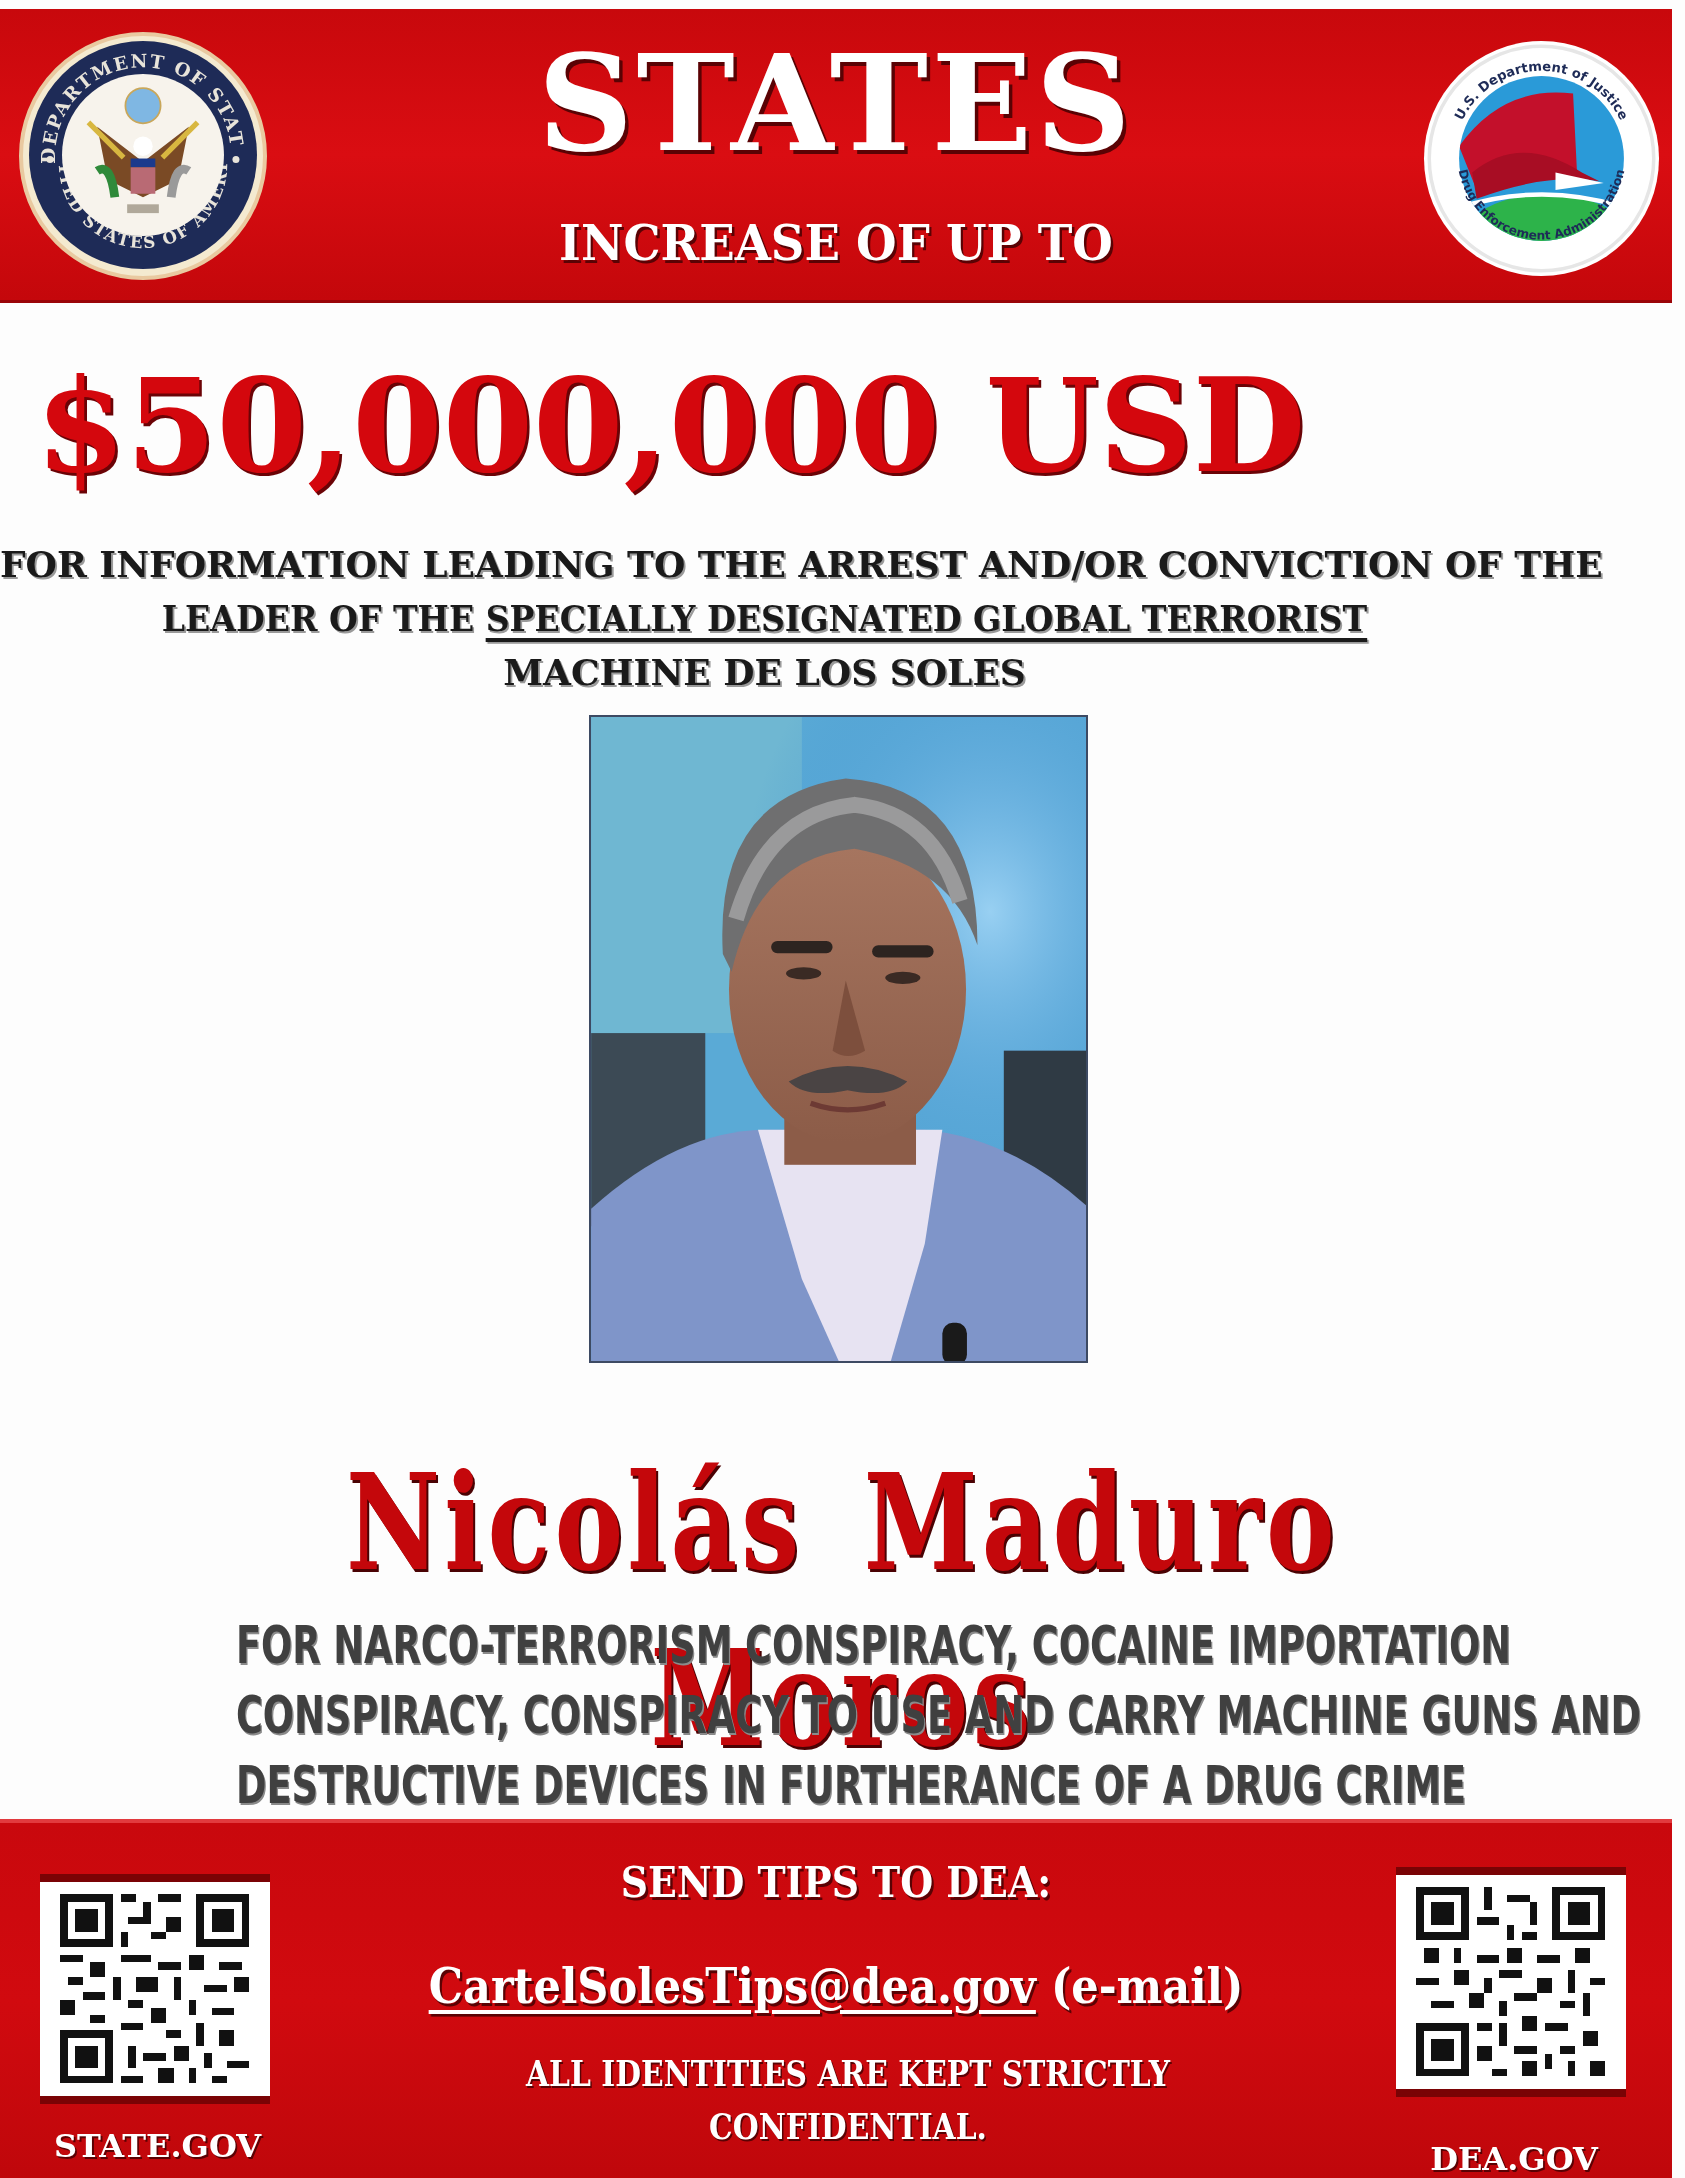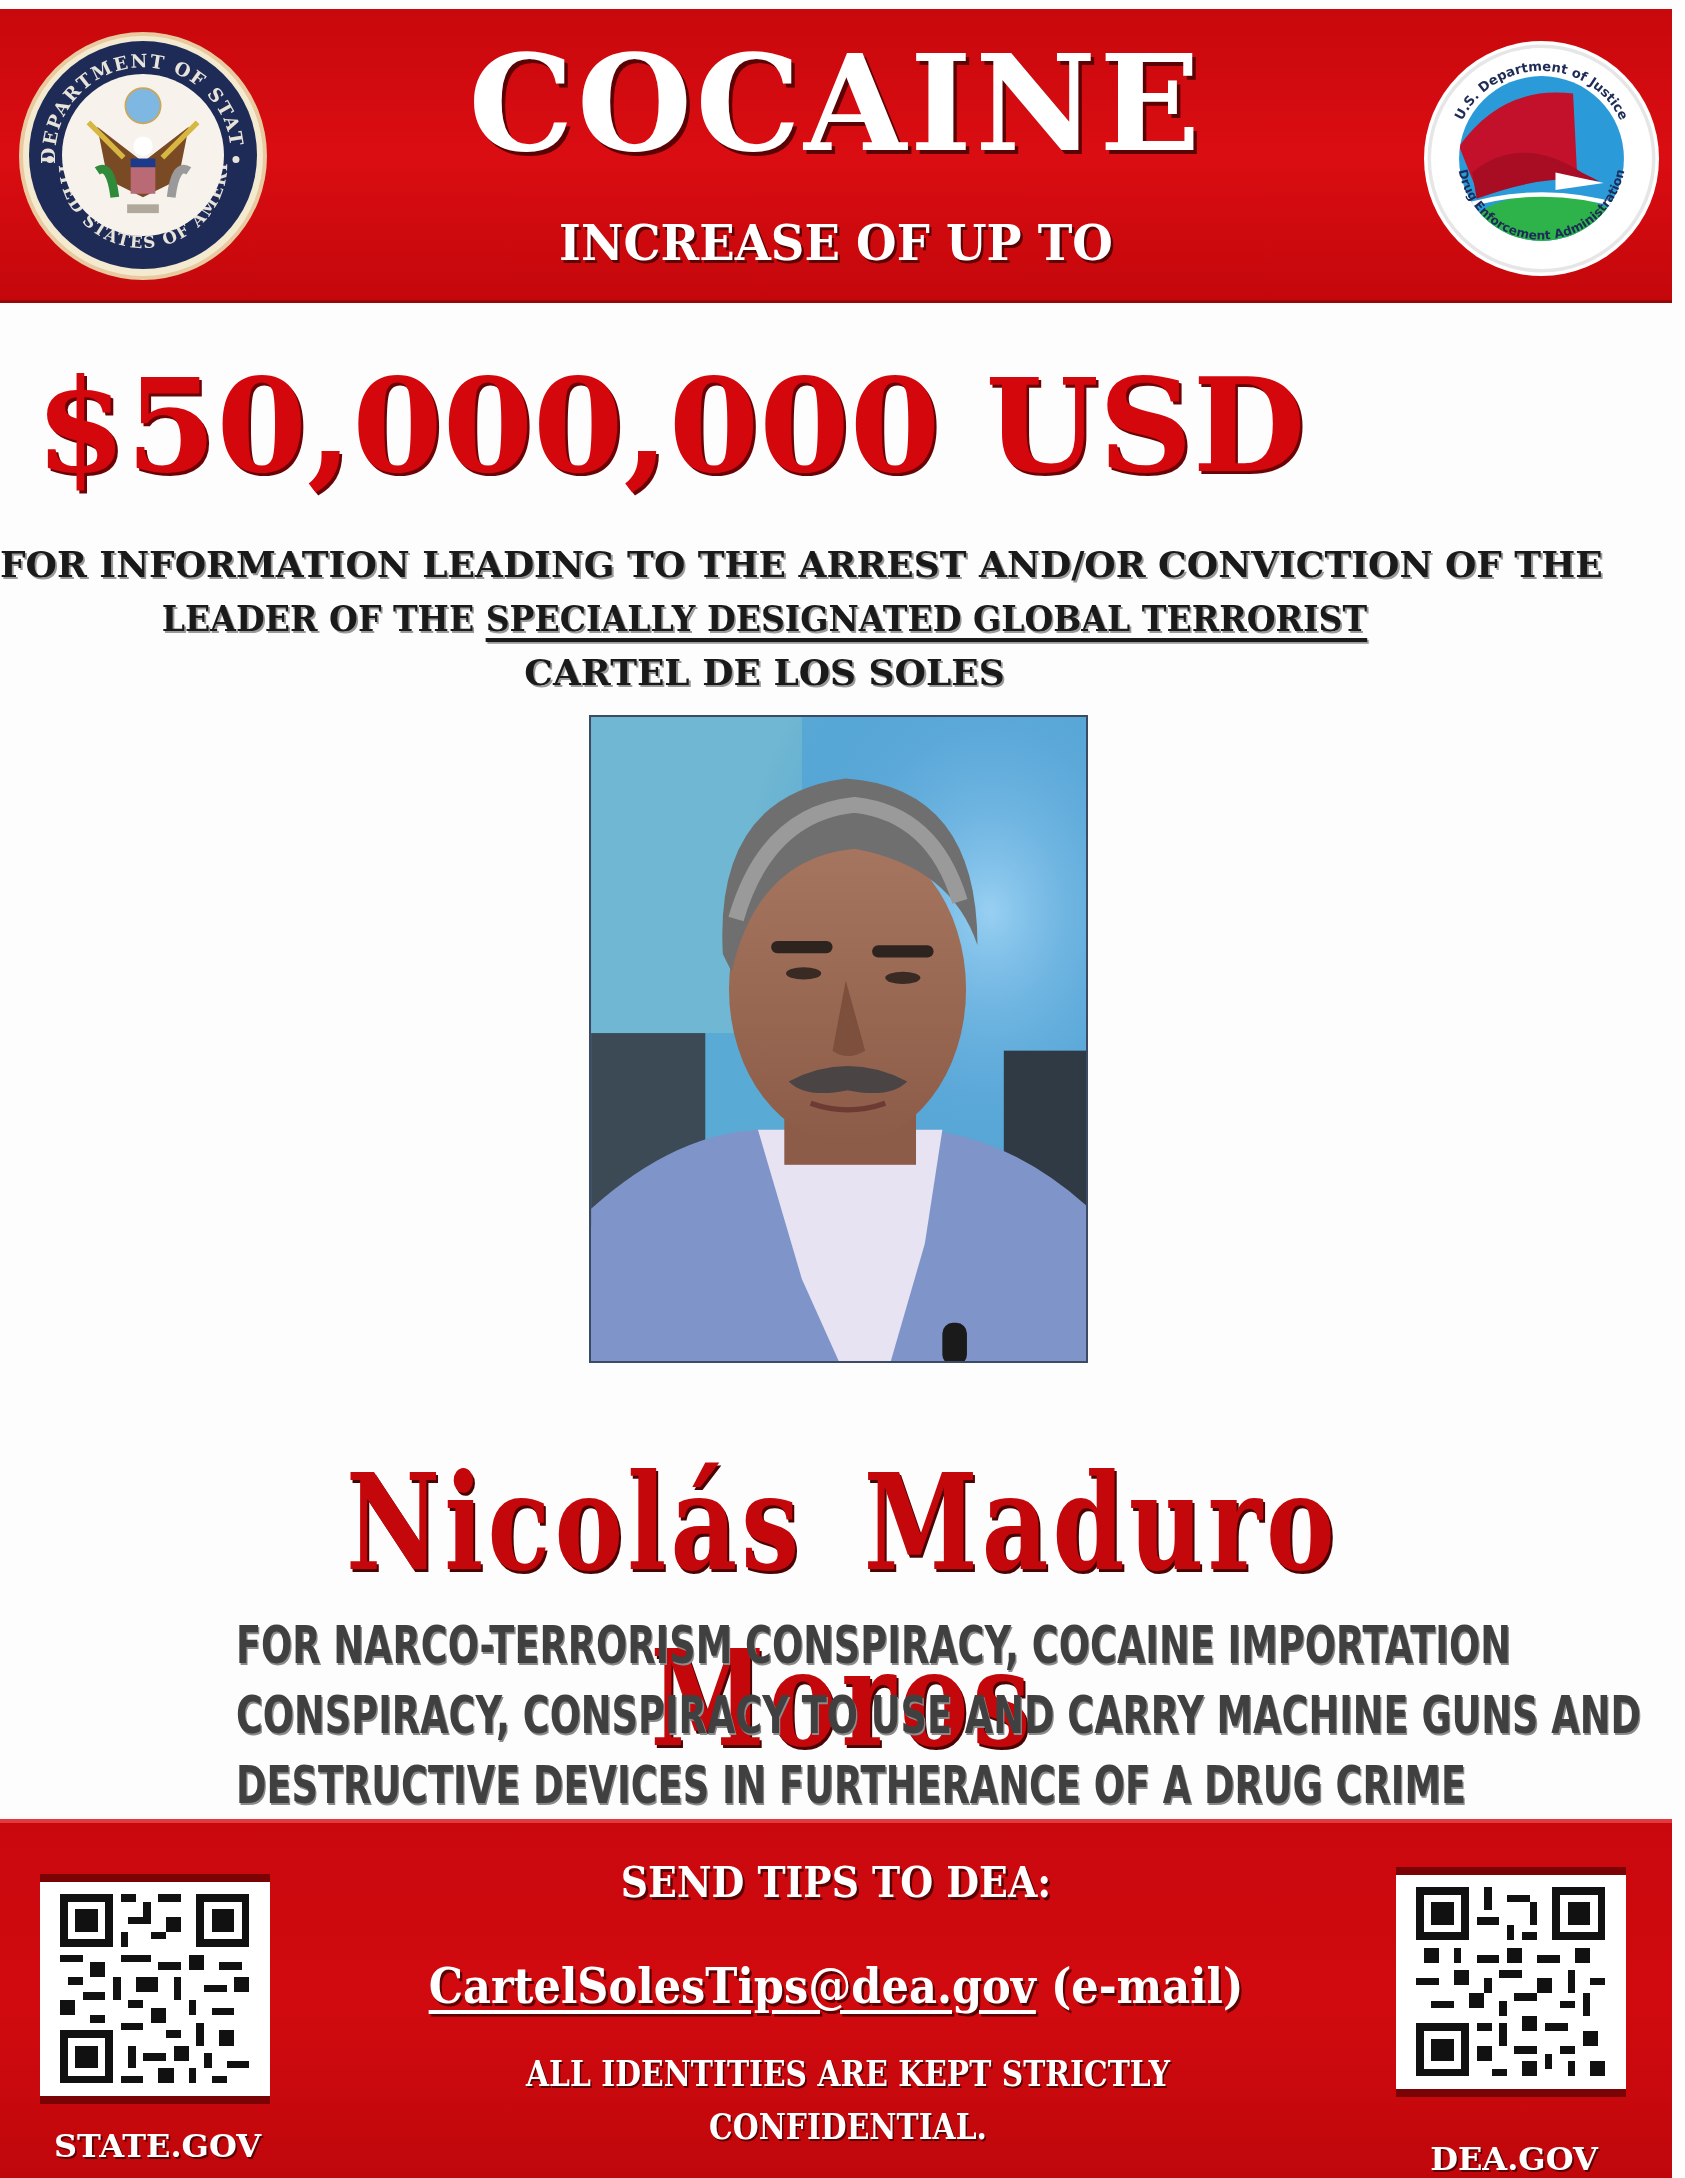--- a/index.html
+++ b/index.html
@@ -155,21 +155,21 @@
             <rect x="78" y="96" width="28" height="10" fill="#1b3a8c"></rect>
             <rect x="78" y="106" width="28" height="30" fill="#b96a74"></rect>
             <path d="M40 110 Q55 100 60 140" stroke="#2f8a3a" stroke-width="10" fill="none"></path>
             <path d="M144 110 Q129 100 124 140" stroke="#9a9a9a" stroke-width="10" fill="none"></path>
             <rect x="74" y="148" width="36" height="10" fill="#b0a89a"></rect>
           </svg>
         </div>
       </div>
     </div>
 
-    <div class="reward-title">COCAINE</div>
+    <div class="reward-title">STATES</div>
     <div class="reward-sub">INCREASE OF UP TO</div>
 
     <div class="dea-logo">
       <svg width="235" height="235" viewBox="0 0 268 268">
         <defs>
           <path id="deaArcTop" d="M 34 134 A 100 100 0 0 1 234 134"></path>
           <path id="deaArcBot" d="M 40 150 A 96 96 0 0 0 228 150"></path>
           <clipPath id="deaClip">
               <circle cx="134" cy="134" r="94"></circle>
             </clipPath>
@@ -191,21 +191,21 @@
         </text>
       </svg>
     </div>
   </div>
 
   <div class="amount">$50,000,000 USD</div>
 
   <div class="info">
     <span class="line">FOR INFORMATION LEADING TO THE ARREST AND/OR CONVICTION OF THE</span>
     <span class="line line2"><span>LEADER OF THE </span><u>SPECIALLY DESIGNATED GLOBAL TERRORIST</u></span>
-    <span class="line">CARTEL DE LOS SOLES</span>
+    <span class="line">MACHINE DE LOS SOLES</span>
   </div>
 
   <div class="photo">
     <svg width="499" height="648" viewBox="0 0 568 738">
       <defs>
         <radialGradient id="bokeh" cx="0.8" cy="0.3" r="0.5">
           <stop offset="0" stop-color="#9fd4f5" stop-opacity="0.9"></stop>
           <stop offset="1" stop-color="#2f86cc" stop-opacity="0"></stop>
         </radialGradient>
         <linearGradient id="skin" x1="0" y1="0" x2="0" y2="1">

